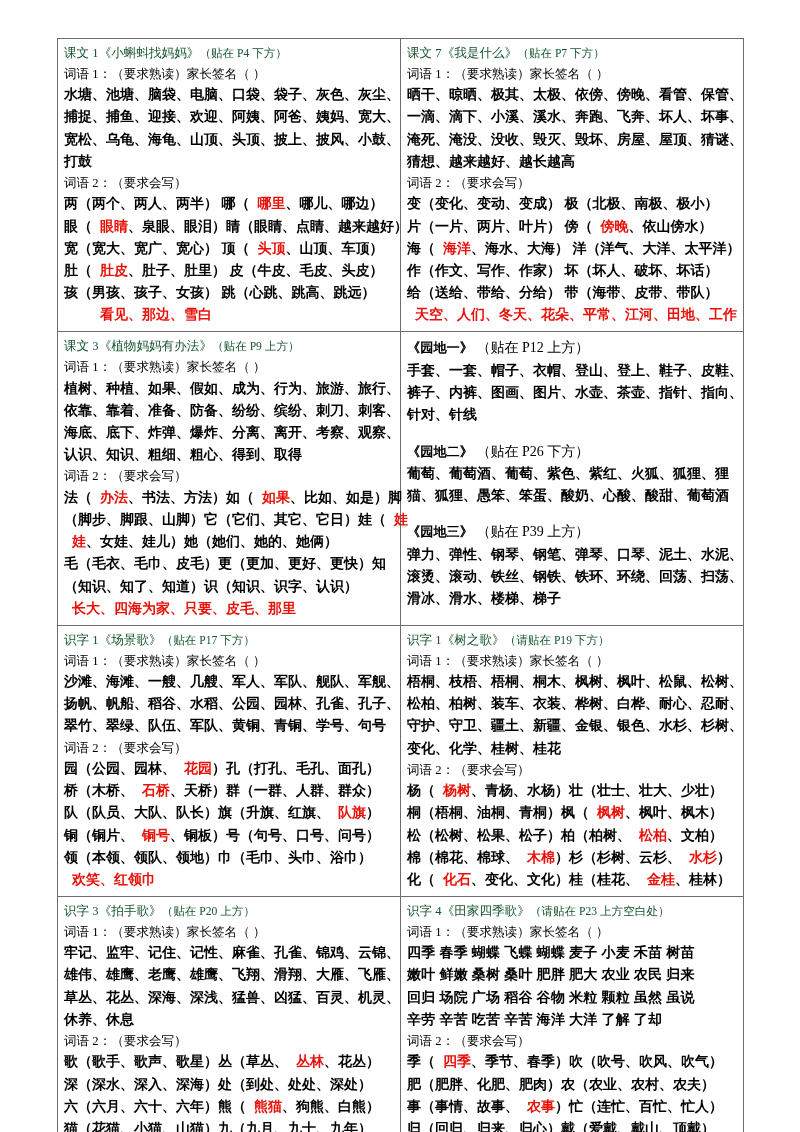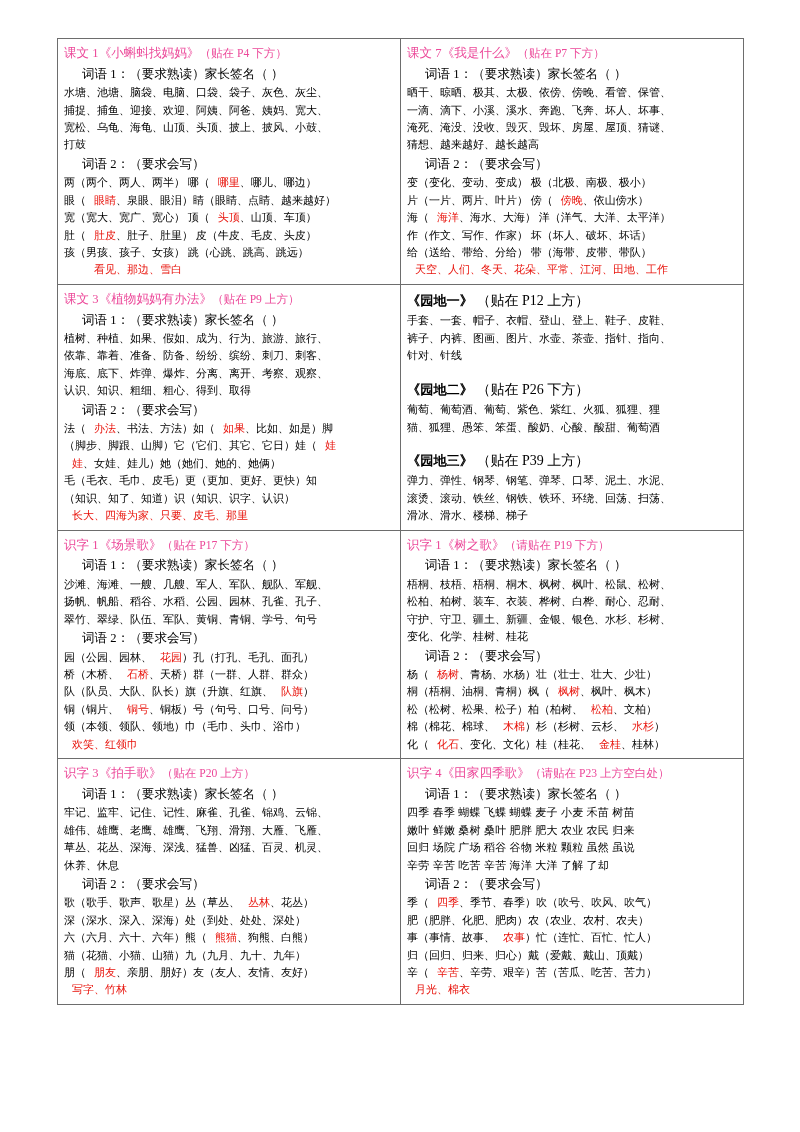--- a/index.html
+++ b/index.html
@@ -24,36 +24,35 @@
   }
   table.sheet td {
     border: 1px solid #6d6d6d;
     vertical-align: top;
     padding: 4px 5px 5px 6px;
     width: 50%;
   }
   .hdr {
     font-size: 12.6px;
     line-height: 1.62;
-    color: #ec4899;
+    color: #14532d;
     white-space: nowrap;
     font-weight: 400;
   }
   .hdr .pg { font-size: 11.6px; }
   .sub {
     font-size: 12.6px;
     line-height: 1.62;
     color: #000;
     white-space: nowrap;
-    margin-left: 18px;
   }
   .words {
-    font-size: 11px;
+    font-size: 14px;
     line-height: 1.585;
-    font-weight: normal;
+    font-weight: bold;
     color: #000;
     letter-spacing: 0px;
   }
   .words.spaced { letter-spacing: 0.3px; }
   .words .r { color: #e8120a; margin-left: 8px; }
   .words .line { display: block; white-space: nowrap; }
   .gap { display: block; height: 13px; }
   .blockhdr {
     font-size: 13.2px;
     line-height: 1.68;

